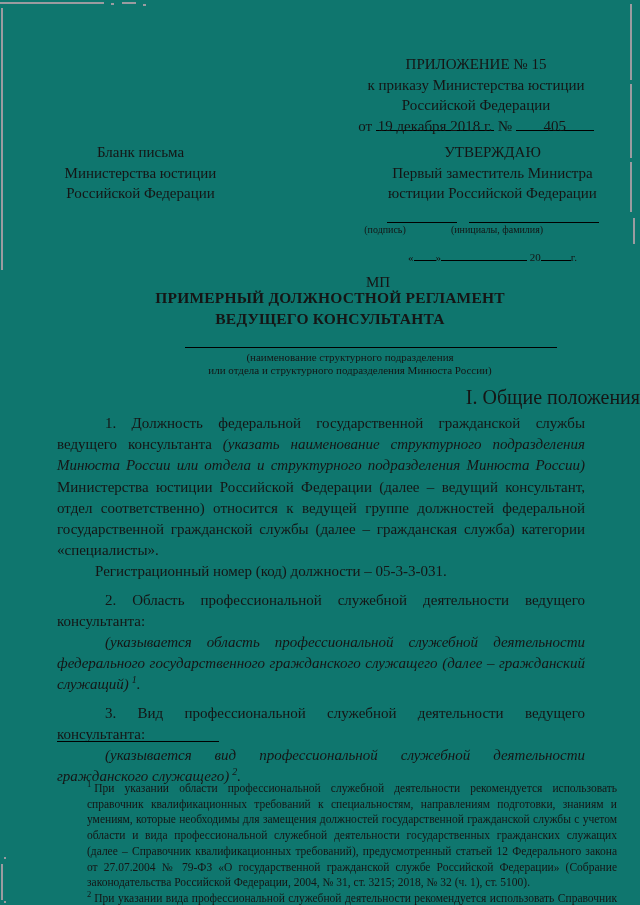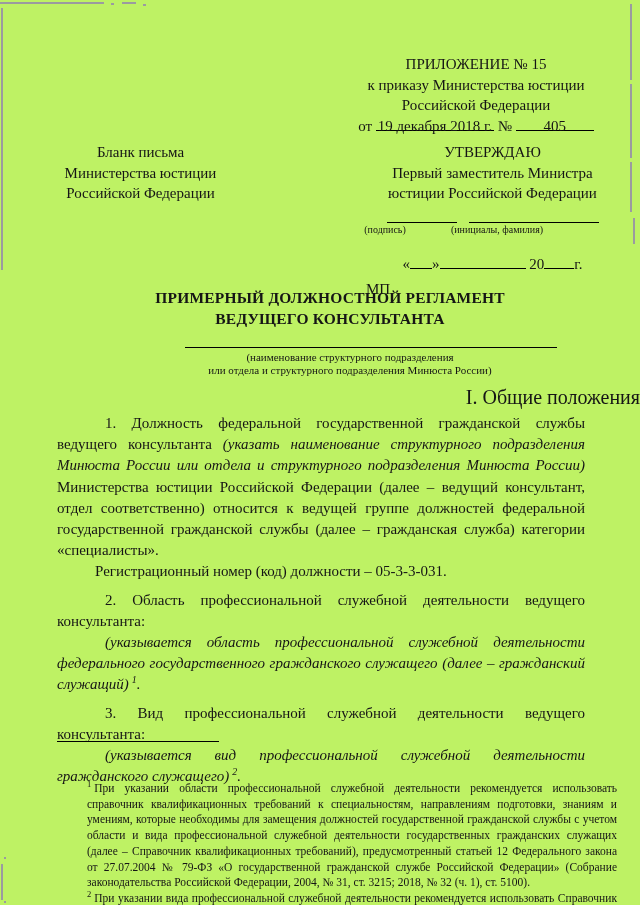--- a/index.html
+++ b/index.html
@@ -1,21 +1,21 @@
 <!DOCTYPE html>
 <html><head>
 <meta charset="utf-8">
 <style>
   html,body{margin:0;padding:0;}
   body{
     width:640px;height:905px;background:#ffffff;
     font-family:"Liberation Serif", serif;color:#151515;
     -webkit-font-smoothing:antialiased;
   }
-  .page{position:relative;width:640px;height:905px;overflow:hidden;background:#bef264;}
+  .page{position:relative;width:640px;height:905px;overflow:hidden;background:#0f766e;}
 
   
   .art{position:absolute;background:#9b9ba0;}
 
   
   .appendix{position:absolute;left:330px;top:54px;width:292px;text-align:center;
     font-size:15px;line-height:20.5px;}
   .letterhead{position:absolute;left:38px;top:142px;width:205px;text-align:center;
     font-size:15px;line-height:20.5px;}
   .approval{position:absolute;left:350px;top:142px;width:285px;text-align:center;
@@ -27,21 +27,21 @@
   .u-q{width:22px;}
   .u-mid{width:86px;}
   .u-yr{width:30px;}
 
   .sig-row{margin-top:6px;display:flex;justify-content:center;gap:12px;align-items:flex-end;}
   .sig-seg1{width:70px;border-bottom:1.5px solid #000;height:12px;}
   .sig-seg2{width:130px;border-bottom:1.5px solid #000;height:12px;}
   .cap-row{display:flex;justify-content:flex-start;gap:12px;font-size:10px;line-height:13px;}
   .cap-row .c1{width:70px;text-align:center;}
   .cap-row .c2{width:130px;text-align:center;}
-  .date-row{margin-top:18px;font-size:15px;}
+  .date-row{margin-top:10px;font-size:11px;}
   .stamp{margin-top:5px;text-align:left;padding-left:16px;font-size:15px;}
 
   .doc-title{position:absolute;left:20px;top:287px;width:620px;text-align:center;
     font-weight:bold;font-size:15.5px;line-height:21px;letter-spacing:.2px;}
   .sub-line{position:absolute;left:185px;top:347px;width:372px;border-top:1.5px solid #000;height:0;}
   .sub-caption{position:absolute;left:50px;top:351px;width:600px;text-align:center;
     font-size:11px;line-height:13px;}
 
   .section-heading{position:absolute;left:40px;top:386px;width:600px;text-align:right;
     font-weight:normal;font-size:20px;}

